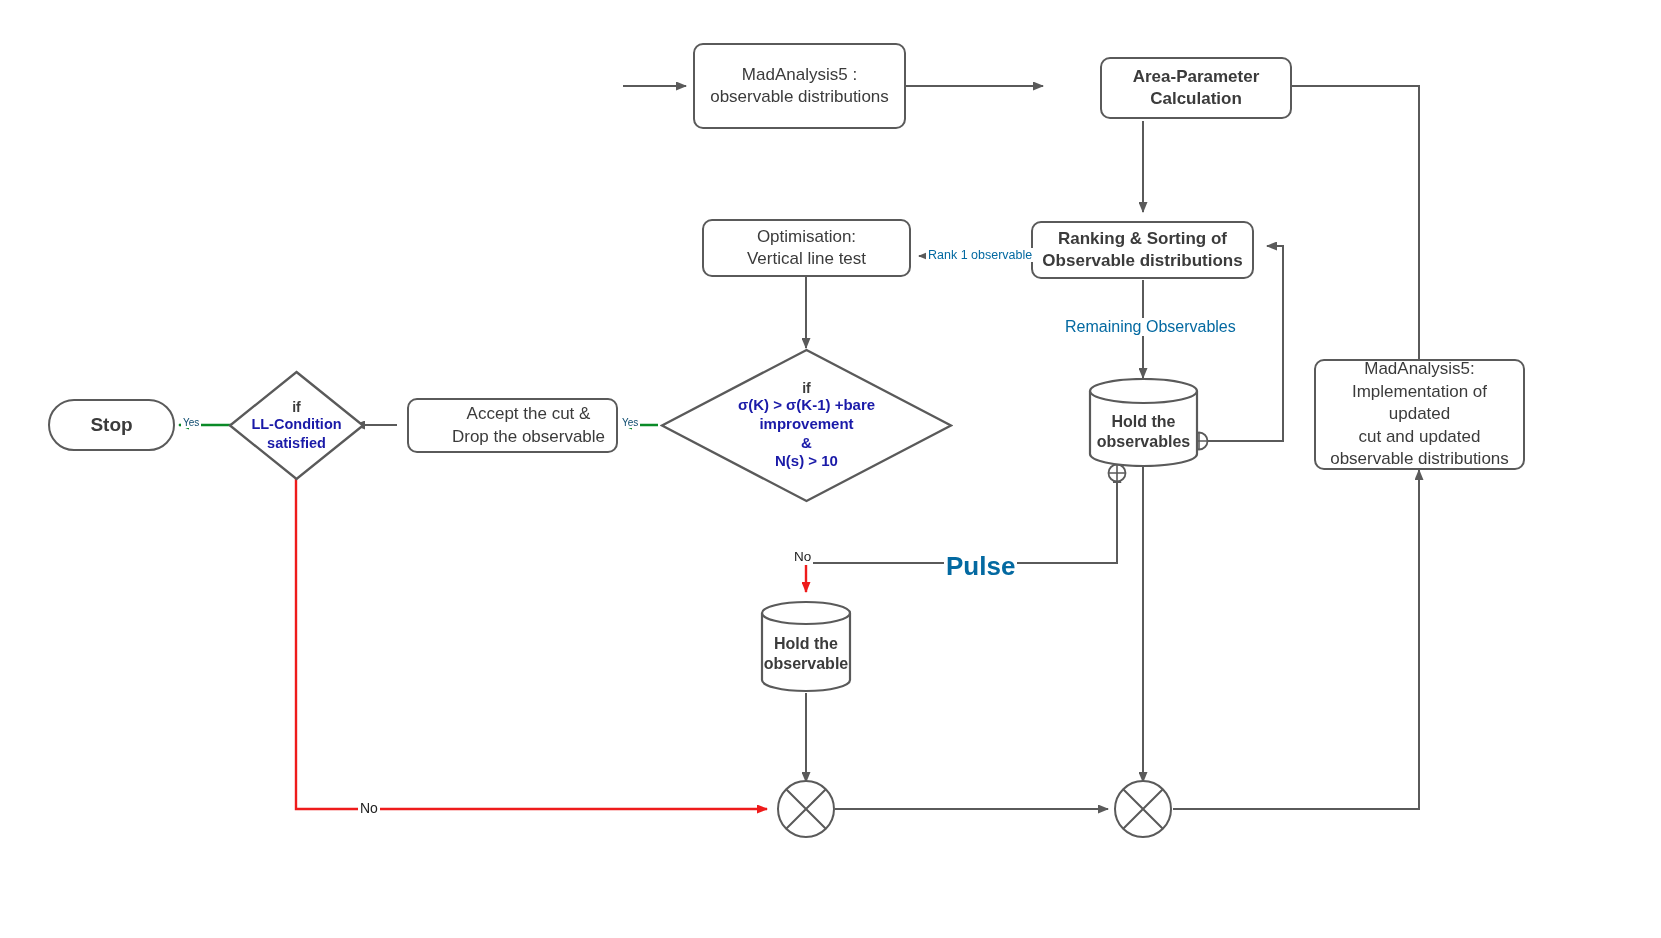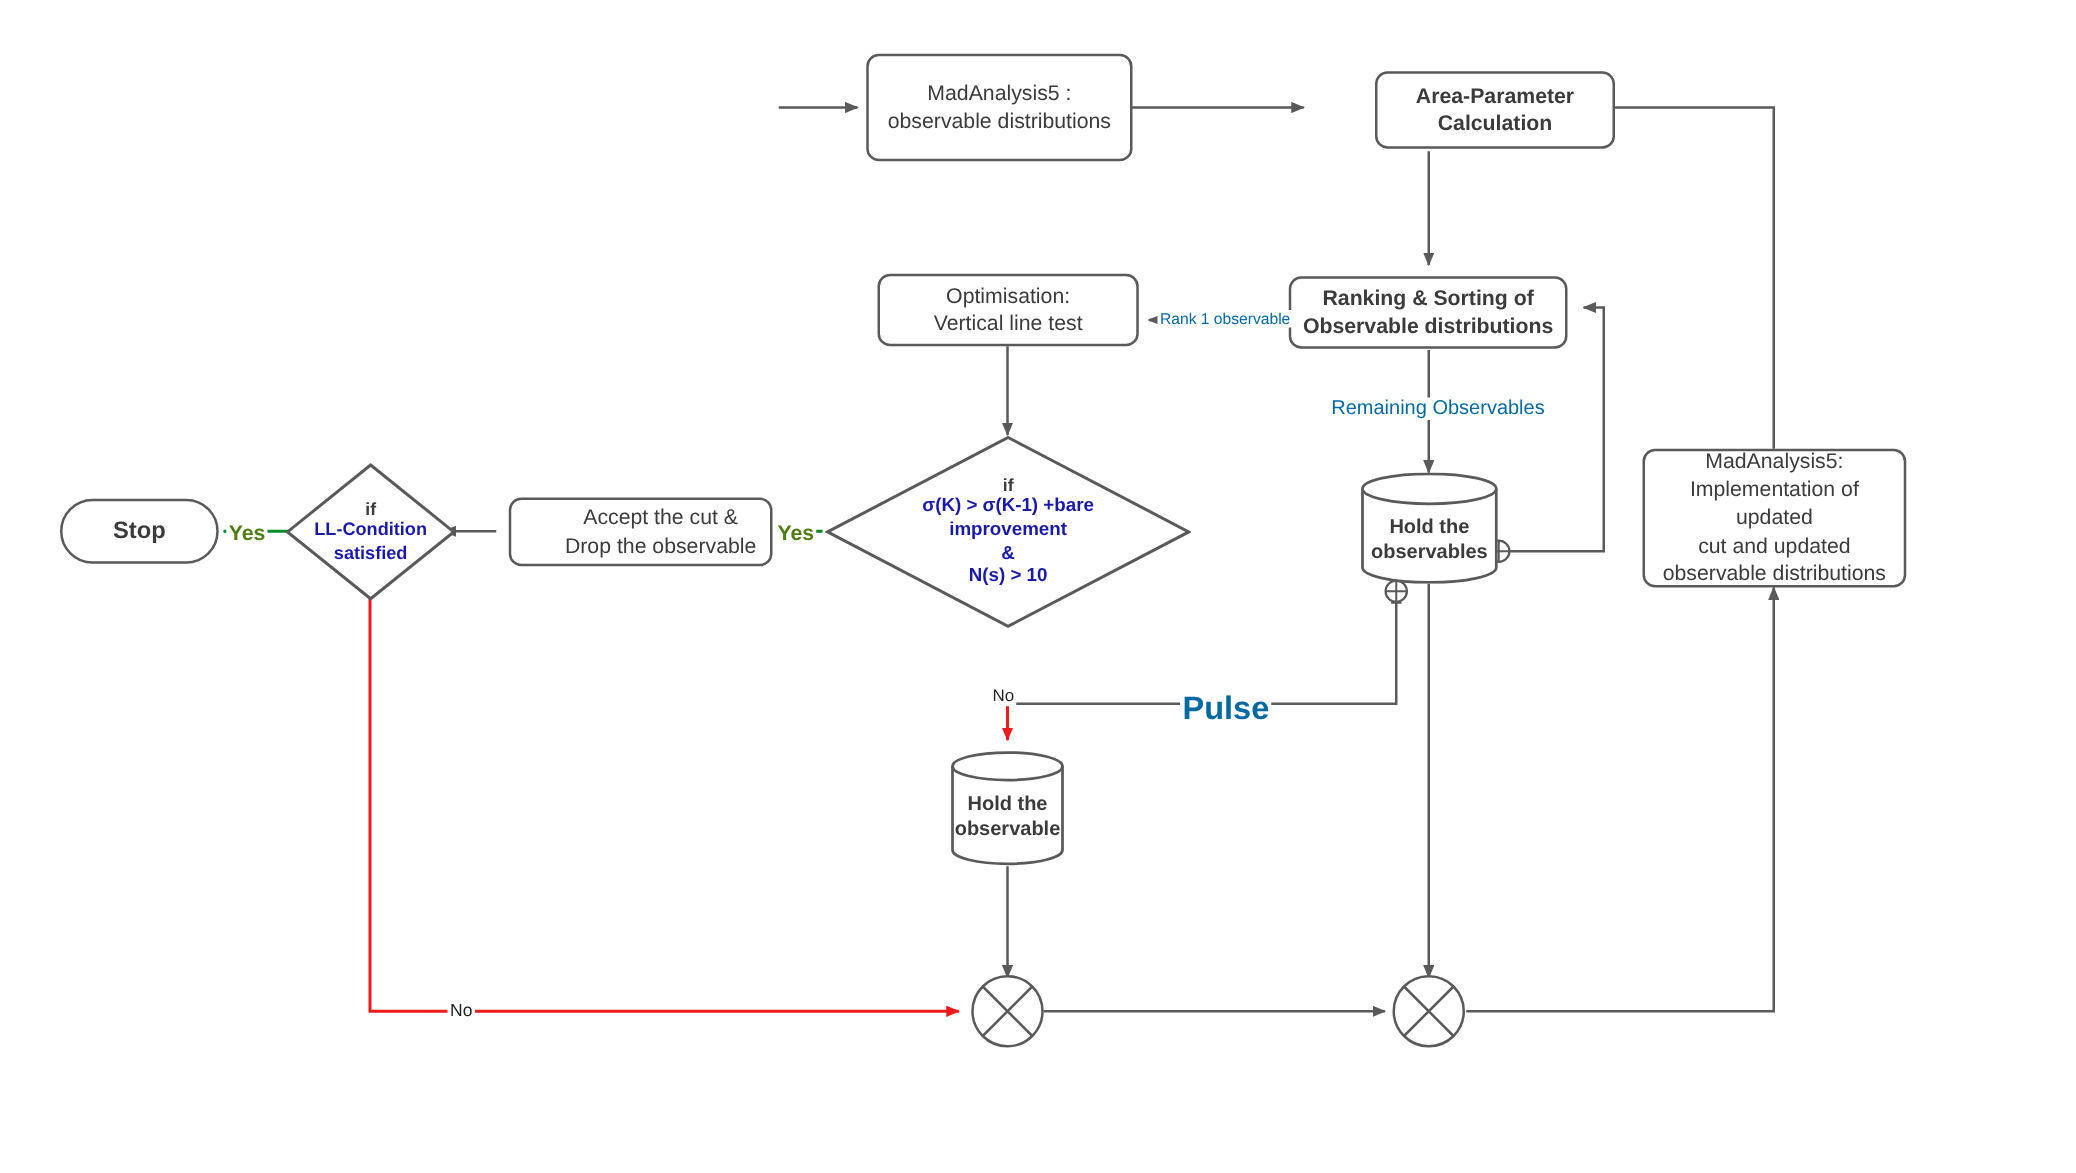--- a/index.html
+++ b/index.html
@@ -94,21 +94,21 @@
     position: absolute;
     color: #0369a1;
     background: #ffffff;
     padding: 0 2px;
     white-space: nowrap;
     z-index: 4;
   }
   .el-rank { font-size: 12.5px; }
   .el-remaining { font-size: 16px; }
   .el-pulse { font-size: 26px; font-weight: bold; text-align: center; }
-  .el-yes { font-size: 17px; font-weight: bold; color: #4d7c0f; }
+  .el-yes { font-size: 10px; font-weight: normal; color: #0c4a6e; }
   .el-no { font-size: 13.5px; color: #222; }
   .el-no2 { font-size: 14px; color: #222; }
 </style>
 </head>
 <body>
 
 <div id="canvas">
 
   <svg id="wires" viewBox="0 0 1661 938">
     <defs>

